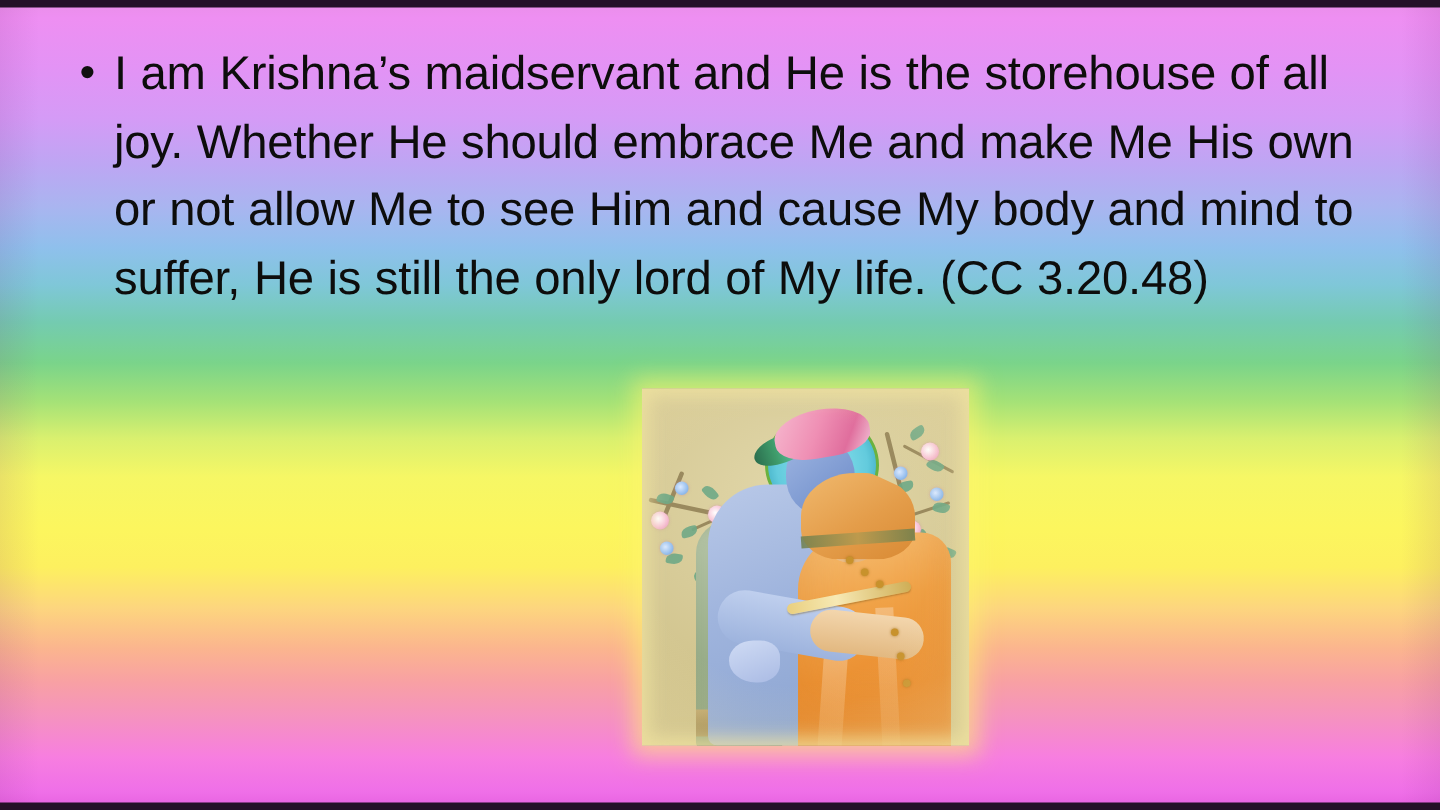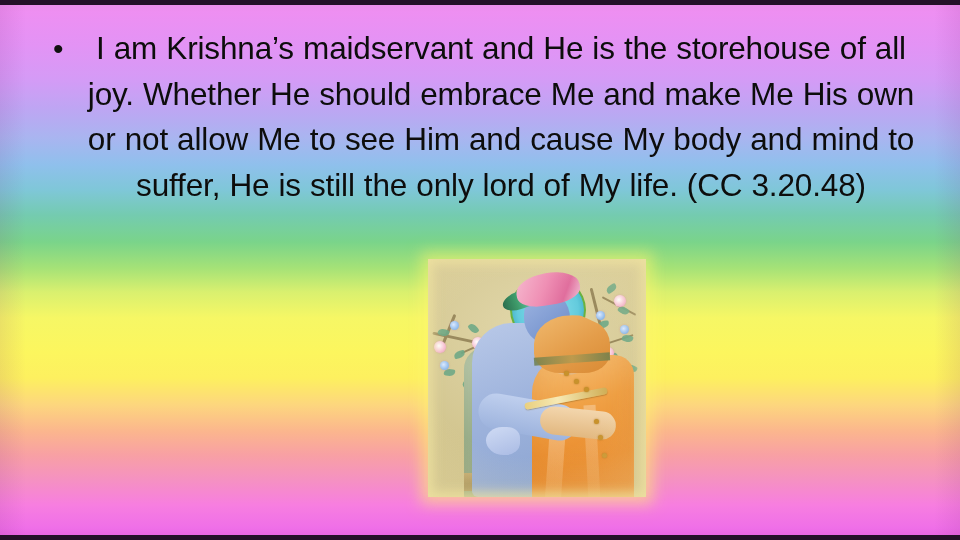--- a/index.html
+++ b/index.html
@@ -106,21 +106,20 @@
   }
 
   .bullet-text {
     flex: 1 1 auto;
     font-size: 31.5px;
     line-height: 45.5px;
     letter-spacing: -0.15px;
     color: #0d0d0c;
     font-weight: 400;
     word-spacing: 0.5px;
-    text-align: center;
   }
 
   
   #picture-wrap {
     position: absolute;
     left: 428px;
     top: 259px;
     width: 218px;
     height: 238px;
     z-index: 12;

